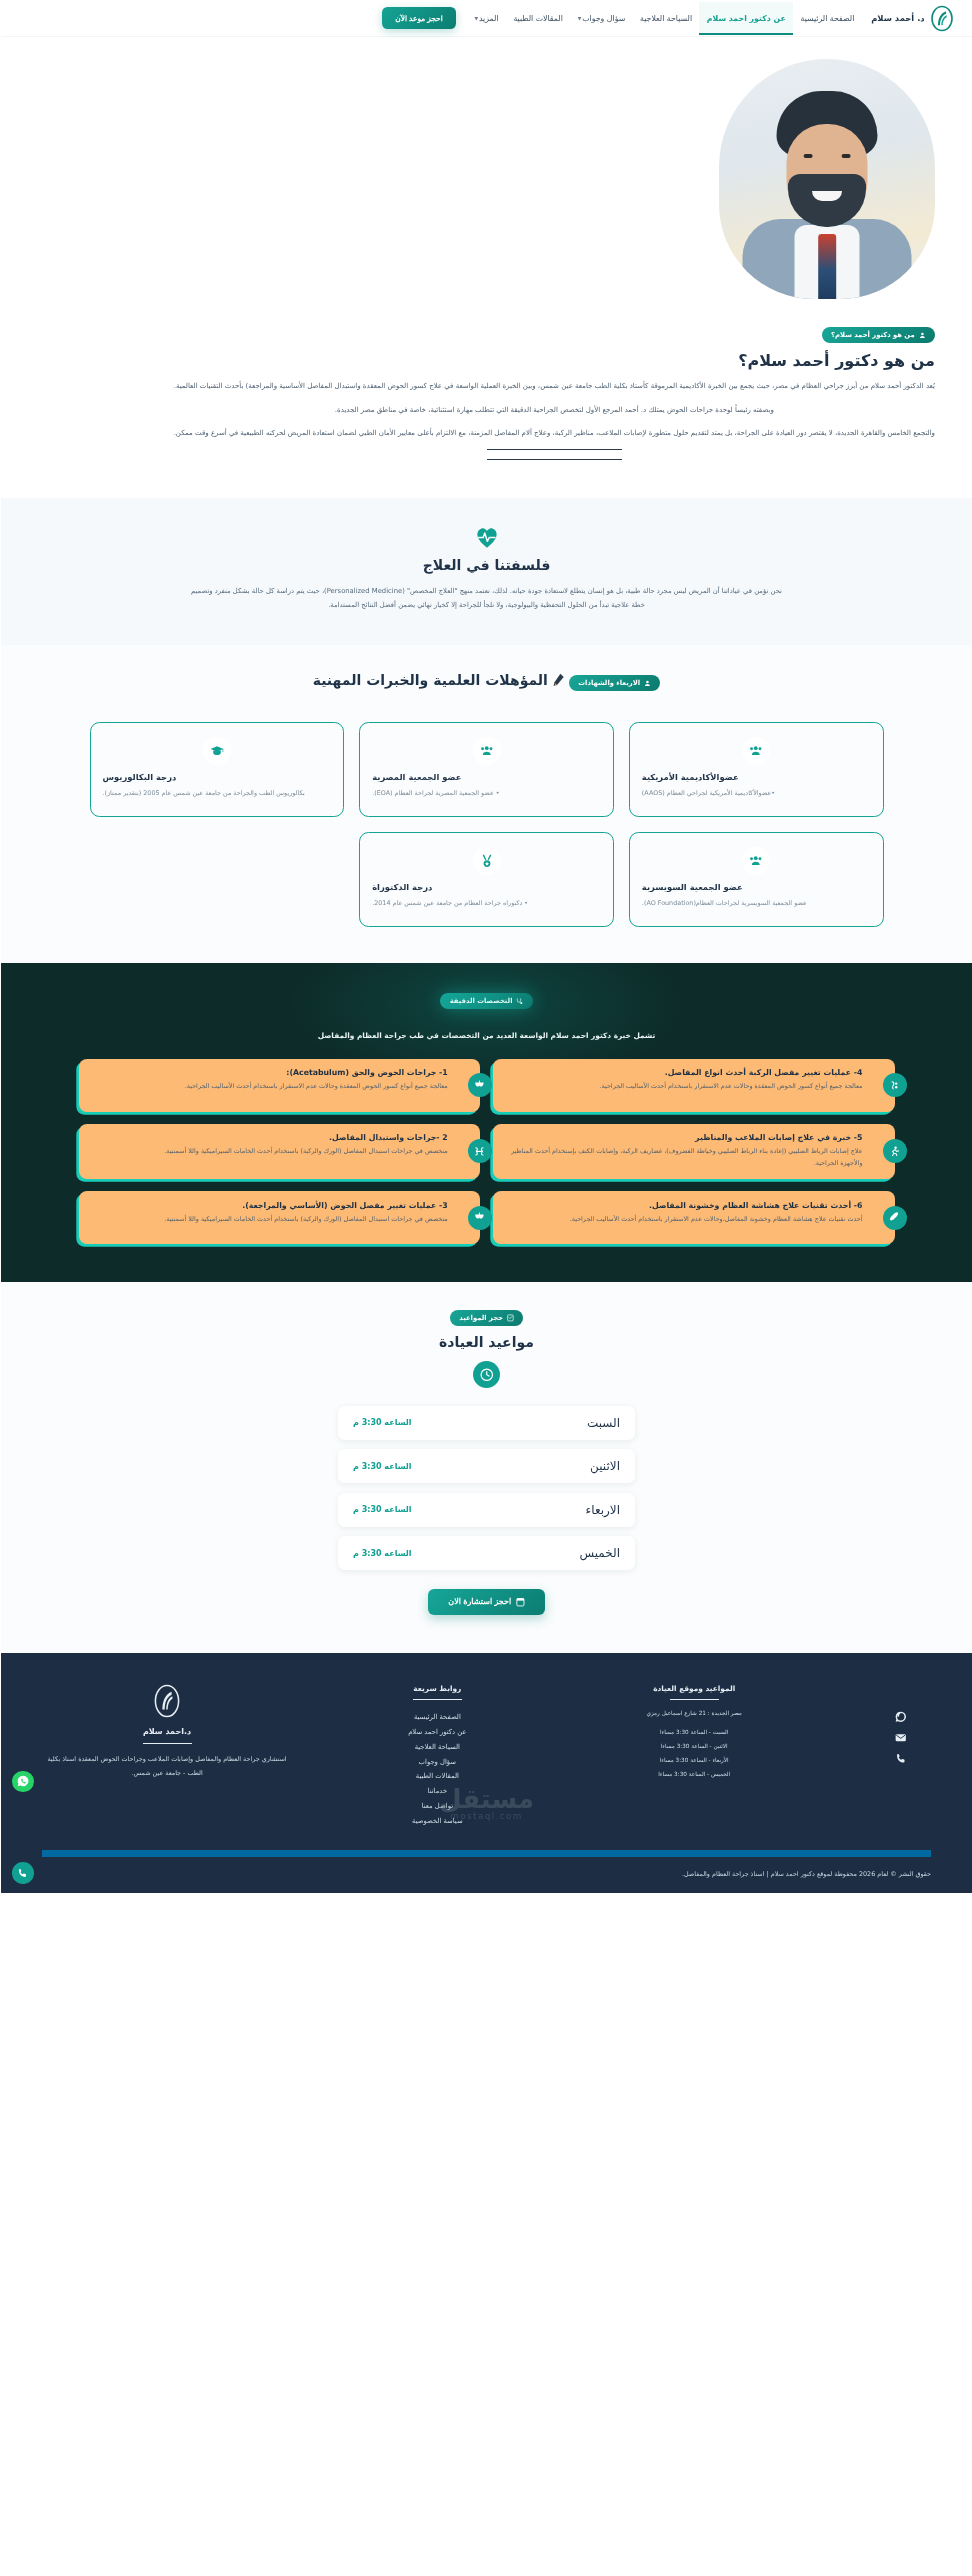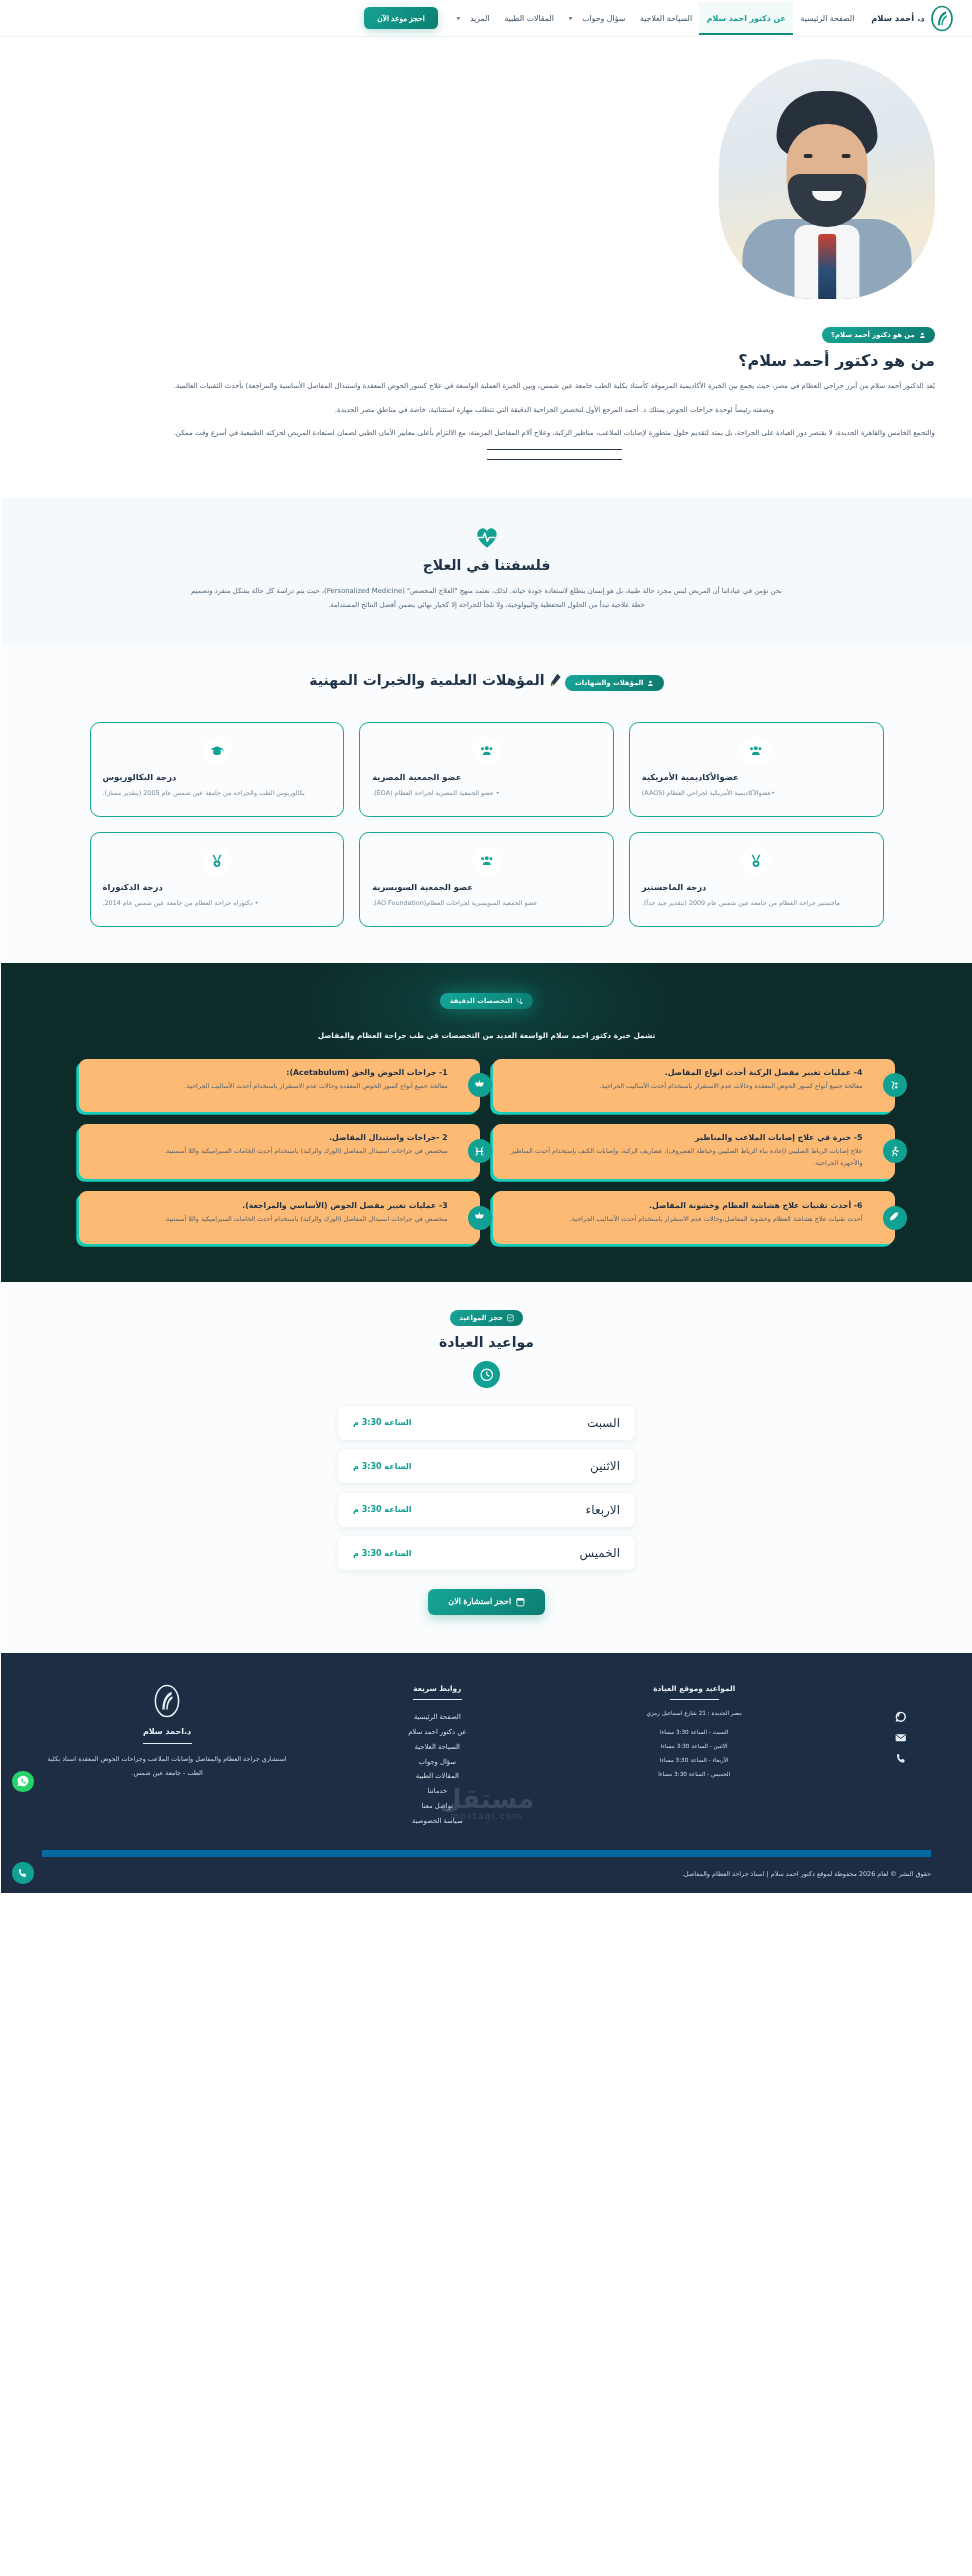--- a/index.html
+++ b/index.html
@@ -17,21 +17,21 @@
     height:37px; background:#ffffff; display:flex; align-items:center;
     justify-content:flex-start; padding:0 19px; gap:0;
     border-bottom:0.7px solid #f2f4f6;
   }
   .brand { display:flex; align-items:center; gap:5.4px; margin-left:9.5px; }
   .brand-logo { width:24px; height:27px; flex:0 0 auto; }
   .brand-name { font-size:8.4px; font-weight:700; color:#1f3247; white-space:nowrap; }
   .nav-links { display:flex; align-items:center; gap:0; }
   .nav-link {
     font-size:7.8px; color:#3d4f61; padding:12px 7.4px; white-space:nowrap;
-    position:relative; text-decoration:none; display:flex; align-items:center; gap:10px;
+    position:relative; text-decoration:none; display:flex; align-items:center; gap:1px;
   }
   .nav-link.active { color:#17a092; background:#f2fbfa; font-weight:600; }
   .nav-link.active::after {
     content:""; position:absolute; left:0; right:0; bottom:0; height:1.7px; background:#0f8c7f;
   }
   .caret { font-size:4.7px; opacity:.75; }
   .btn-nav {
     margin-right:10.8px; background:linear-gradient(135deg,#15a394,#0b7d70);
     color:#fff; font-size:7.4px; font-weight:700; border:none; border-radius:5.4px;
     padding:6.8px 13.5px; white-space:nowrap; cursor:pointer;
@@ -255,21 +255,21 @@
     <h2 class="sec-title">فلسفتنا في العلاج</h2>
     <p class="phil-p">نحن نؤمن في عياداتنا أن المريض ليس مجرد حالة طبية، بل هو إنسان يتطلع لاستعادة جودة حياته. لذلك، نعتمد منهج "العلاج المخصص" (Personalized Medicine)، حيث يتم دراسة كل حالة بشكل منفرد وتصميم خطة علاجية تبدأ من الحلول التحفظية والبيولوجية، ولا نلجأ للجراحة إلا كخيار نهائي يضمن أفضل النتائج المستدامة.</p>
   </section>
 
   <section class="quals">
     <div class="pill">
       <svg class="ico" width="6.8" height="6.8" viewBox="0 0 16 16">
         <circle cx="8" cy="4.5" r="3" fill="#fff"></circle>
           <path d="M2 15c0-3.3 2.7-5.5 6-5.5s6 2.2 6 5.5z" fill="#fff"></path>
       </svg>
-      <span>المؤهلات والشهادات</span>
+      <span>الاربعاء والشهادات</span>
     </div>
     <h2 class="sec-title sec-title-ico">
       <svg width="12" height="13.5" viewBox="0 0 18 20">
         <path d="M11 1 L16 6 L6 18 L1 19 L2 14 Z" fill="#2b3a4a"></path>
           <path d="M2 14 L6 18 L3.5 18.6 Z" fill="#e0a63c"></path>
       </svg>
       <span>المؤهلات العلمية والخبرات المهنية</span>
     </h2>
 
     <div class="qual-grid">
@@ -303,32 +303,20 @@
           <svg width="14" height="12" viewBox="0 0 24 20">
               <path d="M12 2 L23 6.5 L12 11 L1 6.5 Z" fill="#11a193"></path>
               <path d="M5.5 9v4.5c0 2 3 3.5 6.5 3.5s6.5-1.5 6.5-3.5V9" fill="#11a193"></path>
               <rect x="21.6" y="6.3" width="1.1" height="5.5" fill="#11a193"></rect>
             </svg>
         </div>
         <div class="qual-title">درجة البكالوريوس</div>
         <div class="qual-desc">بكالوريوس الطب والجراحة من جامعة عين شمس عام 2005 (بتقدير ممتاز).</div>
       </div>
 
-      <div class="qual-card">
-        <div class="qual-ico-circle">
-          <svg width="12" height="13.5" viewBox="0 0 18 22">
-              <path d="M4 1 L8 9 L6 10 L2 2 Z" fill="#11a193"></path>
-              <path d="M14 1 L10 9 L12 10 L16 2 Z" fill="#11a193"></path>
-              <circle cx="9" cy="15.5" r="5.5" fill="#11a193"></circle>
-              <path d="M9 12.4l1 2.1 2.3.3-1.7 1.6.4 2.3-2-1.1-2 1.1.4-2.3-1.7-1.6 2.3-.3z" fill="#fff"></path>
-            </svg>
-        </div>
-        <div class="qual-title">درجة الماجستير</div>
-        <div class="qual-desc">ماجستير جراحة العظام من جامعة عين شمس عام 2009 (بتقدير جيد جداً).</div>
-      </div>
       <div class="qual-card">
         <div class="qual-ico-circle">
           <svg width="13.5" height="10.8" viewBox="0 0 24 18">
               <circle cx="12" cy="5" r="3.4" fill="#11a193"></circle>
               <circle cx="4.5" cy="6" r="2.6" fill="#11a193"></circle>
               <circle cx="19.5" cy="6" r="2.6" fill="#11a193"></circle>
               <path d="M5 17c0-3.5 3.1-5.6 7-5.6s7 2.1 7 5.6z" fill="#11a193"></path>
             </svg>
         </div>
         <div class="qual-title">عضو الجمعية السويسرية</div>

